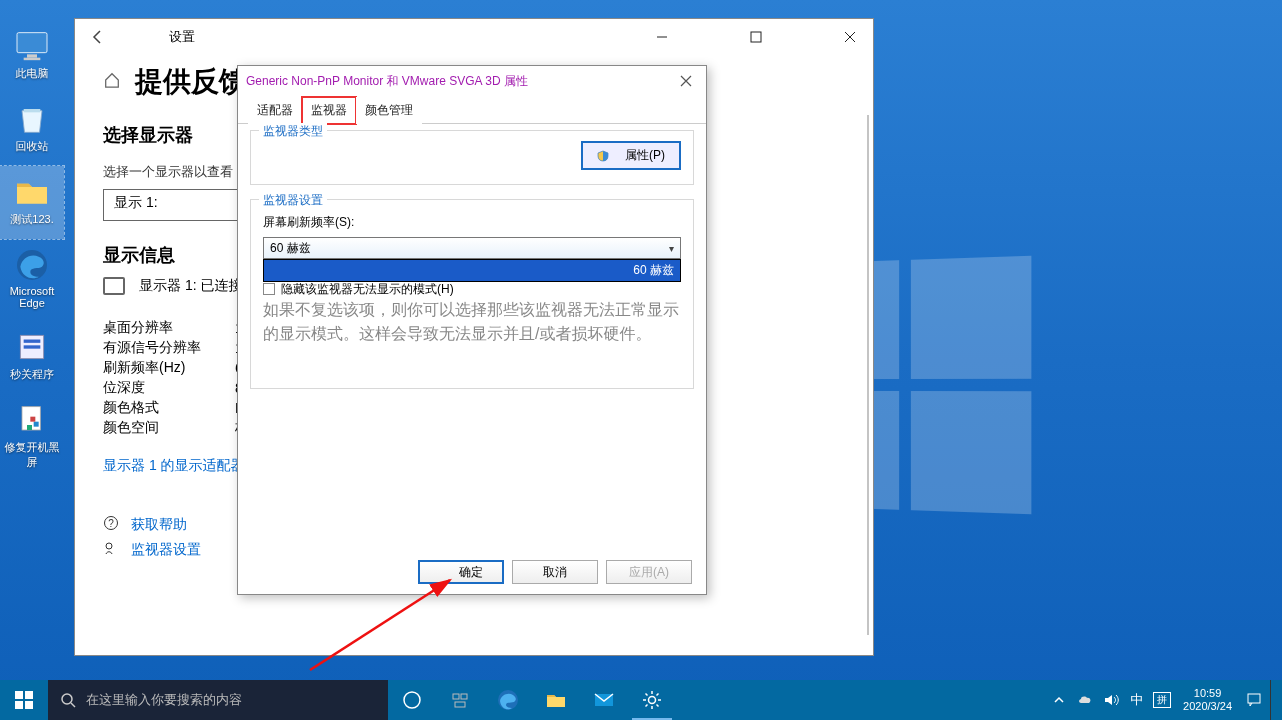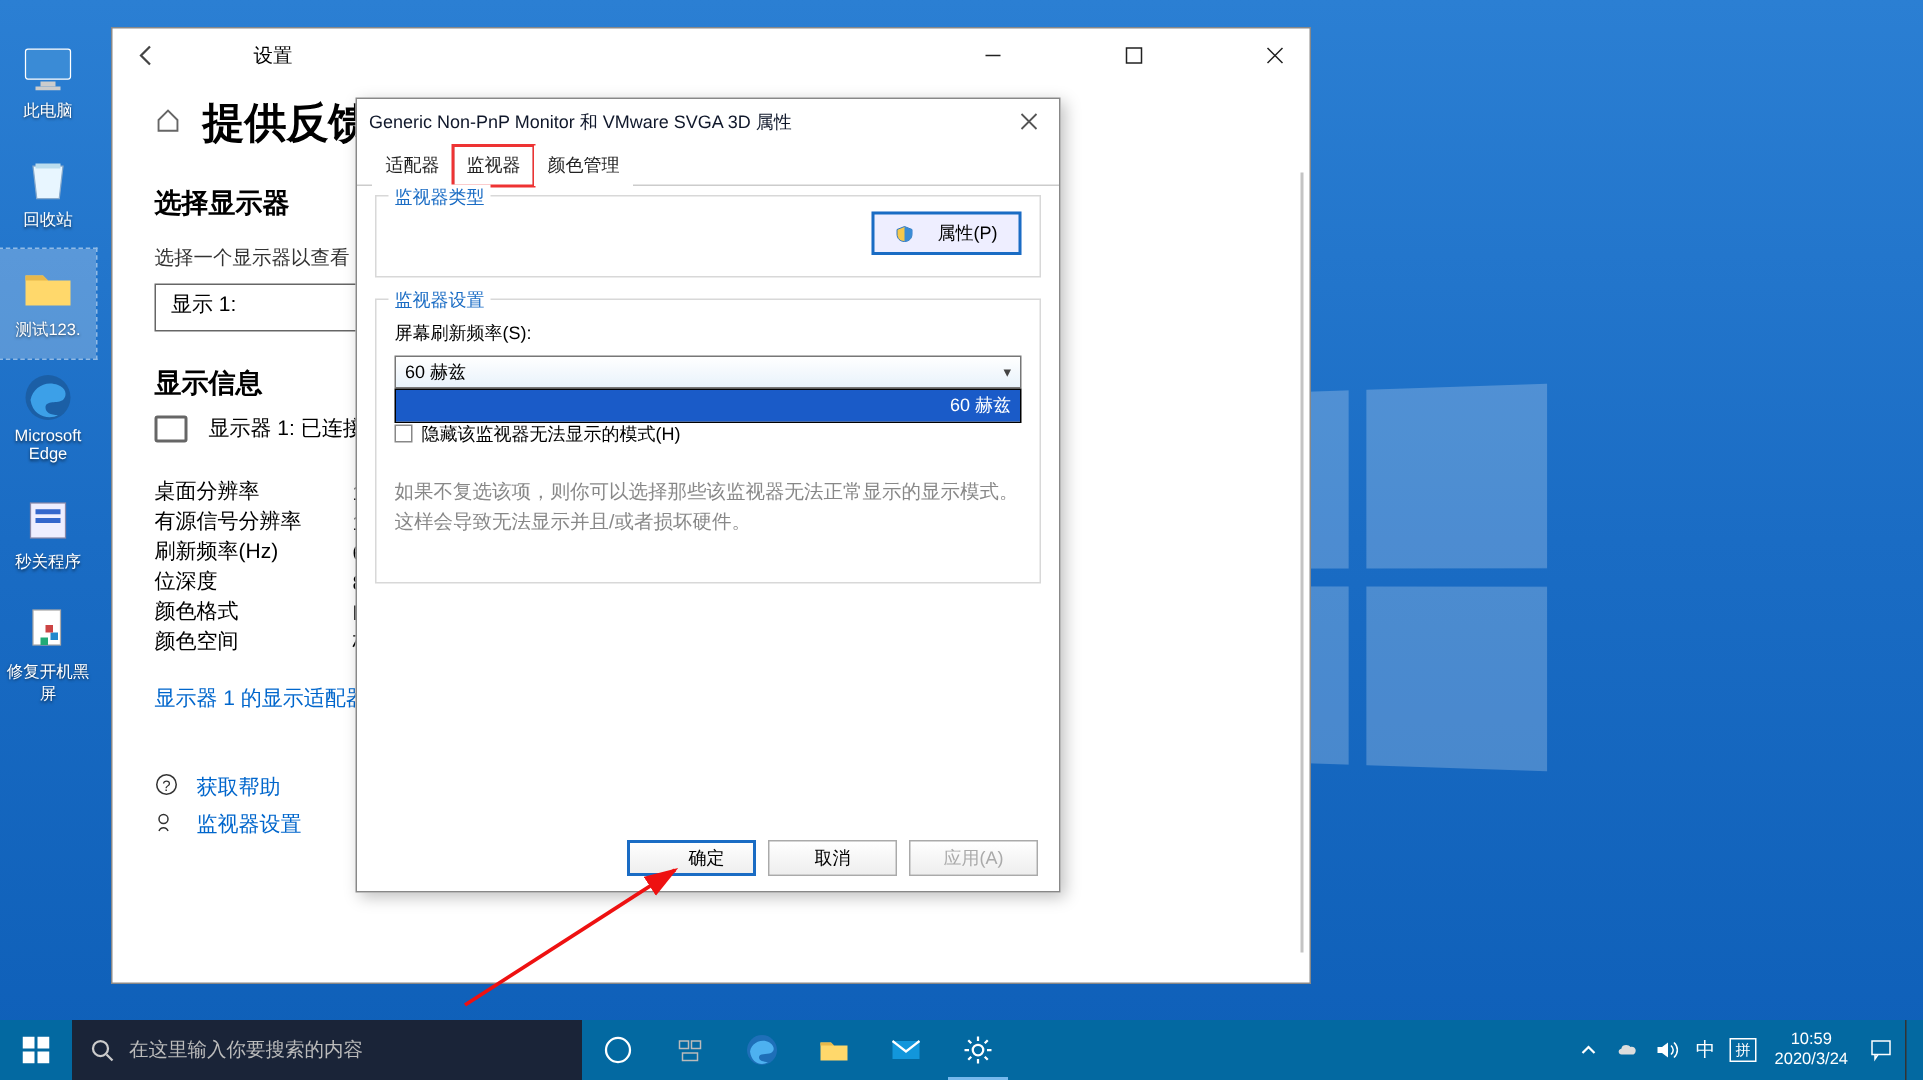--- a/index.html
+++ b/index.html
@@ -51,21 +51,21 @@
 .link { color:#0066cc; font-size: 14px; cursor: pointer; margin-top: 20px; display:flex; align-items:center; gap:12px; }
 .link .ic { color:#333; }
 
 .vscroll { position:absolute; right: 4px; top: 60px; width: 2px; height: 520px; background:#c4c4c4; }
 
 
 .dlg {
   position:absolute; left: 237px; top: 65px; width: 470px; height: 530px;
   background:#fff; border:1px solid #888; box-shadow: 3px 3px 10px rgba(0,0,0,.25);
 }
-.dlg-title { height: 30px; display:flex; align-items:center; padding: 0 8px; font-size:12px; color:#0f172a;gap:46px; }
+.dlg-title { height: 30px; display:flex; align-items:center; padding: 0 8px; font-size:12px; color:#a21caf;gap:46px; }
 .dlg-title .sp { flex:1; }
 .dlg-close { width:24px; height:24px; display:flex; align-items:center; justify-content:center; cursor:pointer; font-size:14px; color:#555; }
 .tabs { display:flex; padding: 0 10px; font-size:12px; border-bottom:1px solid #ccc; }
 .tab { padding: 4px 8px 5px; border:1px solid transparent; border-bottom:none; cursor:pointer; color:#222; position:relative; top:1px; background:#fff; }
 .tab.active { border-color:#bbb; background:#fff; }
 .tab.hl { outline: 2px solid #e33; outline-offset: -1px; }
 .dlg-body { padding: 2px 12px 10px; }
 .fs { border:1px solid #d8d8d8; padding: 10px 12px 14px; margin-top: 4px; position:relative; }
 .fs-leg { position:absolute; top:-8px; left:8px; background:#fff; padding:0 4px; font-size:12px; color:#1a6cc4; }
 .mon-type { display:flex; align-items:center; gap:12px; font-size:13px; padding: 6px 0 14px; }
@@ -73,21 +73,21 @@
 .prop-btn { float:right; border:2px solid #1a6cc4; background:#eef; padding: 4px 14px; font-size:12px; cursor:pointer; display:flex; align-items:center; gap:16px; }
 .shield { width:12px; height:12px; }
 .rate-lbl { font-size:12px; margin: 4px 0 6px; }
 .combo { position:relative;text-align:right; }
 .combo-box { width:100%; height:22px; border:1px solid #777; background: linear-gradient(#fff,#e8f2fb); font-size:12px; padding:2px 6px; display:flex; align-items:center; justify-content:space-between; cursor:pointer; }
 .combo-box .arr { color:#444; font-size:10px; }
 .combo-list { position:absolute; left:0; top:22px; width:100%; border:1px solid #000; background:#fff; z-index:5; }
 .combo-opt { font-size:12px; padding:2px 6px; background:#1a5bc8; color:#fff; cursor:pointer; }
 .chk-row { display:flex; align-items:flex-start; gap:6px; font-size:12px; margin-top:22px; color:#000; }
 .chk { width:12px; height:12px; border:1px solid #888; margin-top:2px; }
-.hlp { font-size:13px; color:#888; margin-top:20px; line-height:1.5; }
+.hlp { font-size:16px; color:#888; margin-top:0; line-height:1.5; }
 .dlg-foot { position:absolute; bottom:10px; right:14px; display:flex; gap:8px; }
 .btn { width:86px; height:24px; border:1px solid #aaa; background:linear-gradient(#fff,#eee); font-size:12px; cursor:pointer; }
 .btn.def { outline:2px solid #1a6cc4; outline-offset:-2px;padding-left:20px; }
 .btn:disabled { color:#aaa; }
 
 
 .arrow { position:absolute; pointer-events:none; }
 
 
 .taskbar { position:absolute; left:0; bottom:0; width:100%; height:40px; background:#0369a1; display:flex; align-items:flex-start; }

